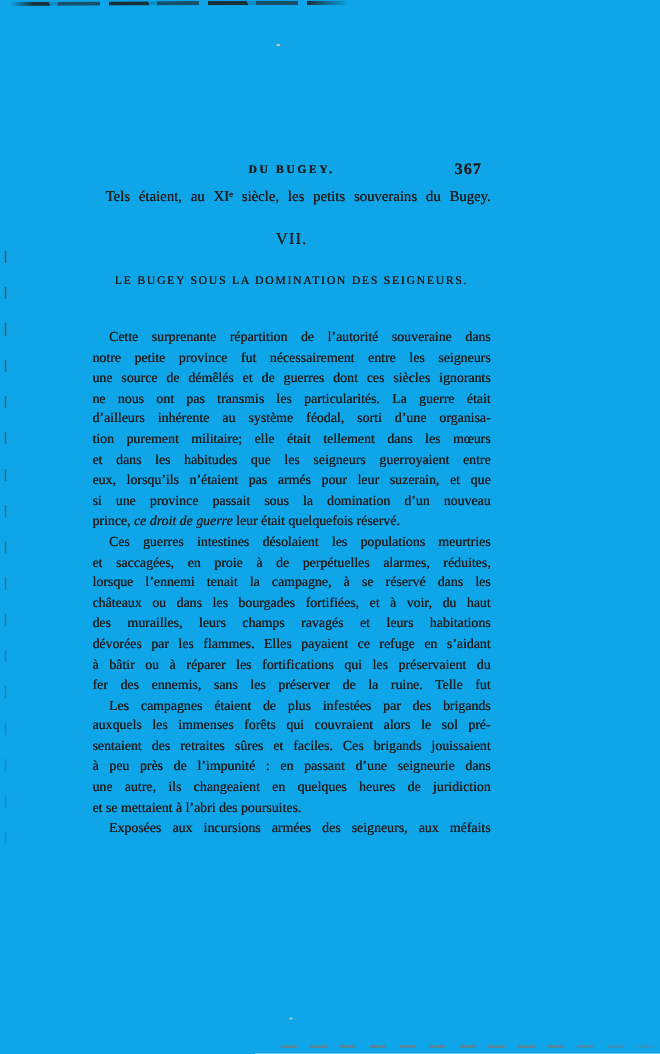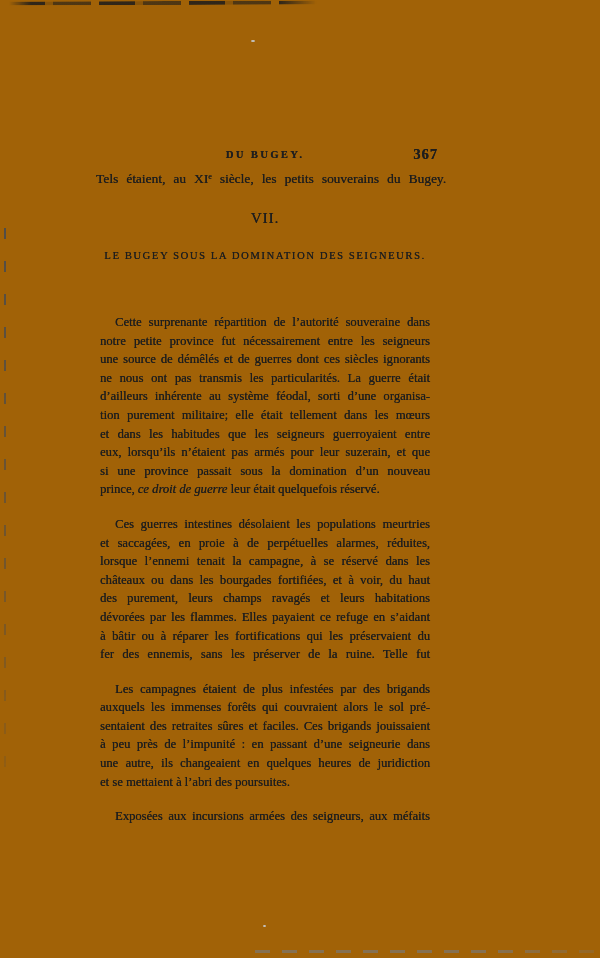--- a/index.html
+++ b/index.html
@@ -1,18 +1,18 @@
 <!DOCTYPE html>
 <html><head>
 <meta charset="utf-8">
 <style>
   html,body { margin:0; padding:0; background:#ffffff; }
   .page {
     position:relative; width:600px; height:958px; overflow:hidden;
-    background:#a16207;
+    background:#0ea5e9;
     color:#1e1e1e;
     font-family:"Liberation Serif","DejaVu Serif",serif;
     text-shadow:0.25px 0 0 currentColor; 
   }
 
   
   .artifact-top {
     position:absolute; left:9px; top:1px; width:308px; height:4px;
     background:repeating-linear-gradient(90deg,
       rgba(28,28,28,.85) 0 36px, rgba(28,28,28,.18) 36px 44px,
@@ -63,21 +63,21 @@
   .section-title {
     position:absolute; top:247px; left:84px; width:362px; text-align:center;
     font-weight:normal; font-size:10.6px; letter-spacing:1.6px; line-height:18.5px;
   }
 
   
   .body-text {
     position:absolute; top:297px; left:84px; width:362px;
     font-size:12.6px; line-height:18.6px;
   }
-  .para { margin:16px; }
+  .para { margin:0; }
   .line { text-align:justify; text-align-last:justify; }
   .line.first { text-indent:15px; }
   .line.last  { text-align-last:left; }
   .line i { font-style:italic; }
 </style>
 </head>
 <body>
 
 <div class="page">
 
@@ -111,21 +111,21 @@
         <div class="line"><span>et dans les habitudes que les seigneurs guerroyaient entre</span></div>
         <div class="line"><span>eux, lorsqu’ils n’étaient pas armés pour leur suzerain, et que</span></div>
         <div class="line"><span>si une province passait sous la domination d’un nouveau</span></div>
         <div class="line last"><span>prince, </span><i>ce droit de guerre</i><span> leur était quelquefois réservé.</span></div>
       </div>
       <div class="para">
         <div class="line first"><span>Ces guerres intestines désolaient les populations meurtries</span></div>
         <div class="line"><span>et saccagées, en proie à de perpétuelles alarmes, réduites,</span></div>
         <div class="line"><span>lorsque l’ennemi tenait la campagne, à se réservé dans les</span></div>
         <div class="line"><span>châteaux ou dans les bourgades fortifiées, et à voir, du haut</span></div>
-        <div class="line"><span>des purement, leurs champs ravagés et leurs habitations</span></div>
+        <div class="line"><span>des murailles, leurs champs ravagés et leurs habitations</span></div>
         <div class="line"><span>dévorées par les flammes. Elles payaient ce refuge en s’aidant</span></div>
         <div class="line"><span>à bâtir ou à réparer les fortifications qui les préservaient du</span></div>
         <div class="line"><span>fer des ennemis, sans les préserver de la ruine. Telle fut</span></div>
       </div>
       <div class="para">
         <div class="line first"><span>Les campagnes étaient de plus infestées par des brigands</span></div>
         <div class="line"><span>auxquels les immenses forêts qui couvraient alors le sol pré-</span></div>
         <div class="line"><span>sentaient des retraites sûres et faciles. Ces brigands jouissaient</span></div>
         <div class="line"><span>à peu près de l’impunité : en passant d’une seigneurie dans</span></div>
         <div class="line"><span>une autre, ils changeaient en quelques heures de juridiction</span></div>

